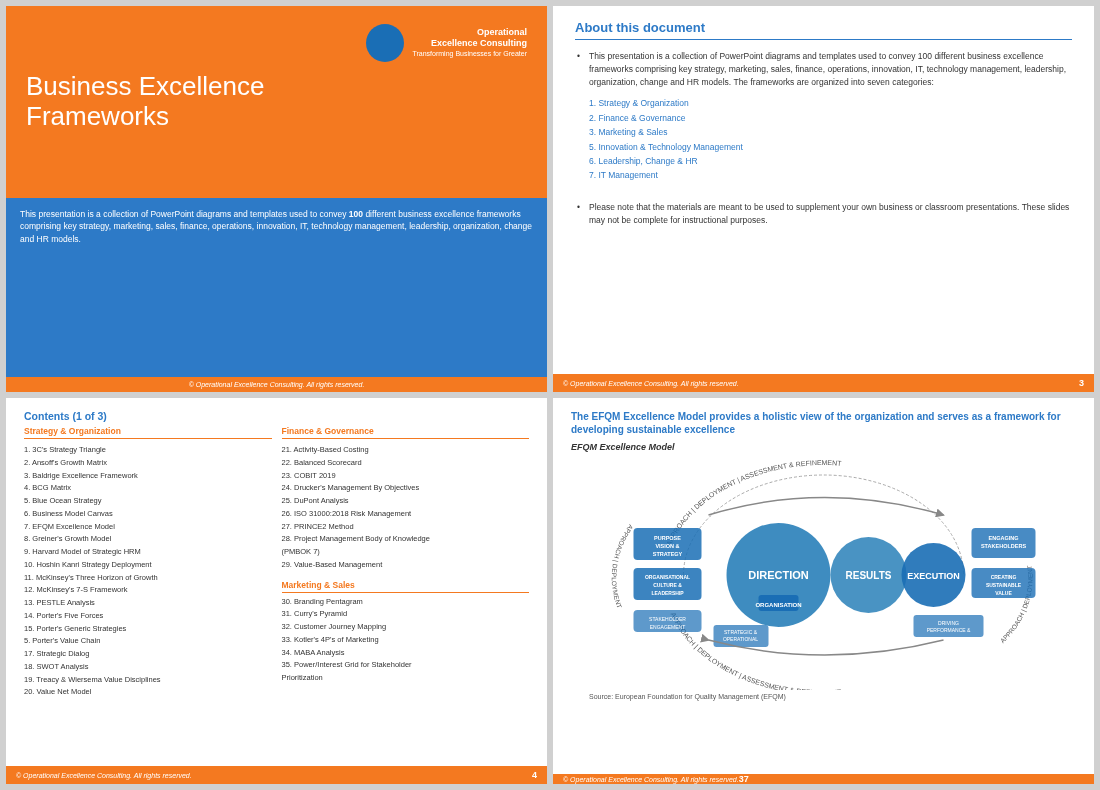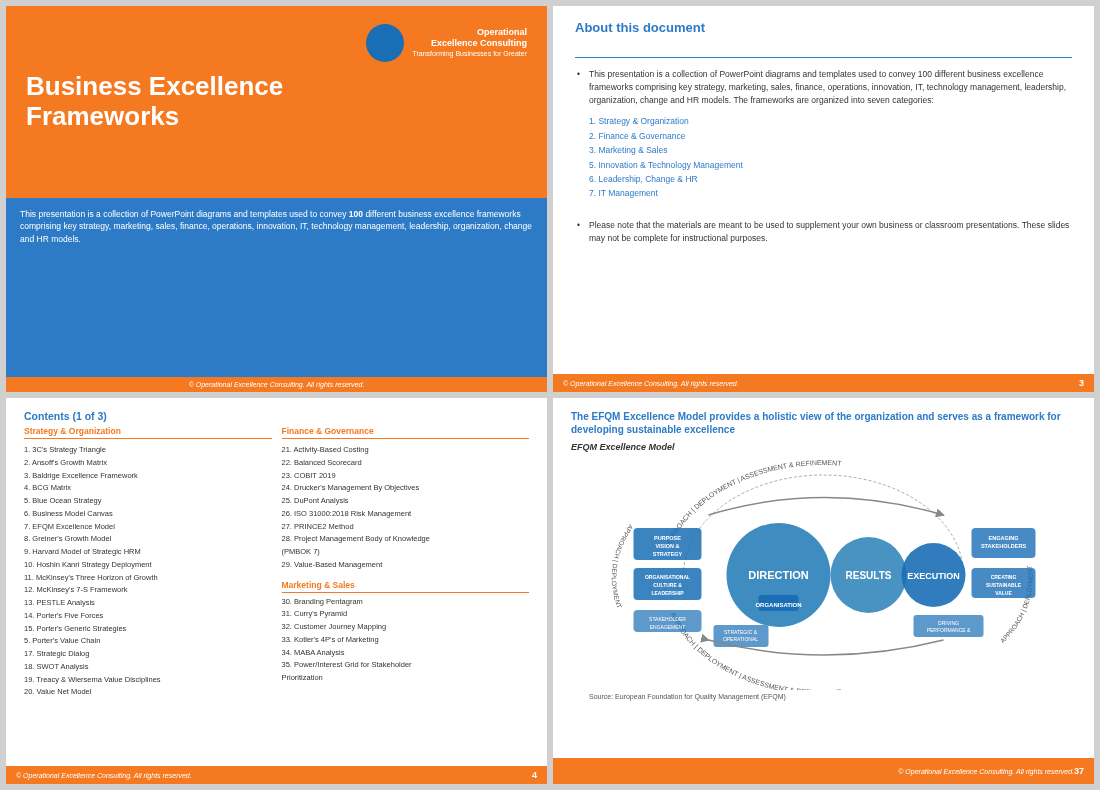--- a/index.html
+++ b/index.html
@@ -45,21 +45,21 @@
       vertical-align: middle;
       margin-left: 4px;
       font-size: 9px;
       color: white;
       font-weight: bold;
       line-height: 1.2;
     }
     .slide1-title {
       color: white;
       font-size: 26px;
-      font-weight: 700;
+      font-weight: 400;
       margin-top: 8px;
       line-height: 1.15;
       clear: both;
     }
     .slide1-subtitle-area {
       background: #e8e8e8;
       padding: 8px 14px;
       display: flex;
       align-items: center;
       gap: 10px;
@@ -121,21 +121,21 @@
     .slide2-body {
       padding: 14px 22px;
       flex: 1;
     }
     .slide2-title {
       color: #2d7ac7;
       font-size: 13px;
       font-weight: bold;
       margin-bottom: 10px;
       border-bottom: 1px solid #2d7ac7;
-      padding-bottom: 22px;
+      padding-bottom: 4px;
     }
     .slide2-bullet {
       font-size: 8.5px;
       color: #333;
       line-height: 1.5;
       margin-bottom: 8px;
       padding-left: 14px;
       position: relative;
     }
     .slide2-bullet::before {
@@ -242,23 +242,23 @@
     }
     .slide4-subtitle {
       color: #333;
       font-size: 9px;
       font-weight: bold;
       font-style: italic;
       margin-bottom: 8px;
     }
     .slide4-footer {
       background: #f47920;
-      padding: 8px 10px;
-      display: flex;
-      justify-content: flex-end;
+      padding: 0 10px;
+      display: flex;
+      justify-content: flex-start;
       align-items: center;
     }
     .slide4-footer-text {
       color: white;
       font-size: 7px;
       font-style: italic;
     }
     .slide4-footer-num {
       color: white;
       font-size: 9px;

